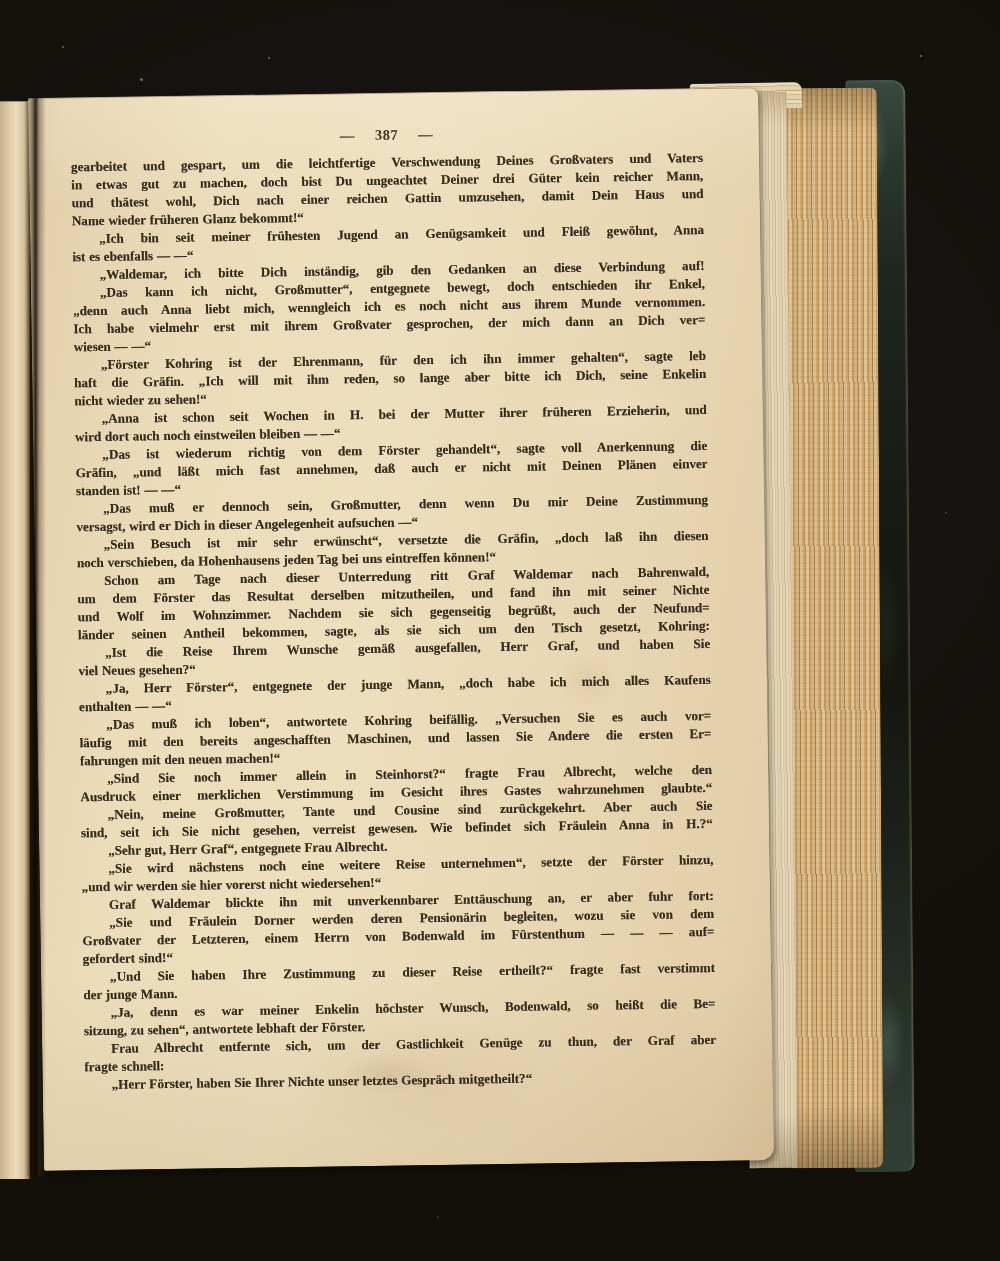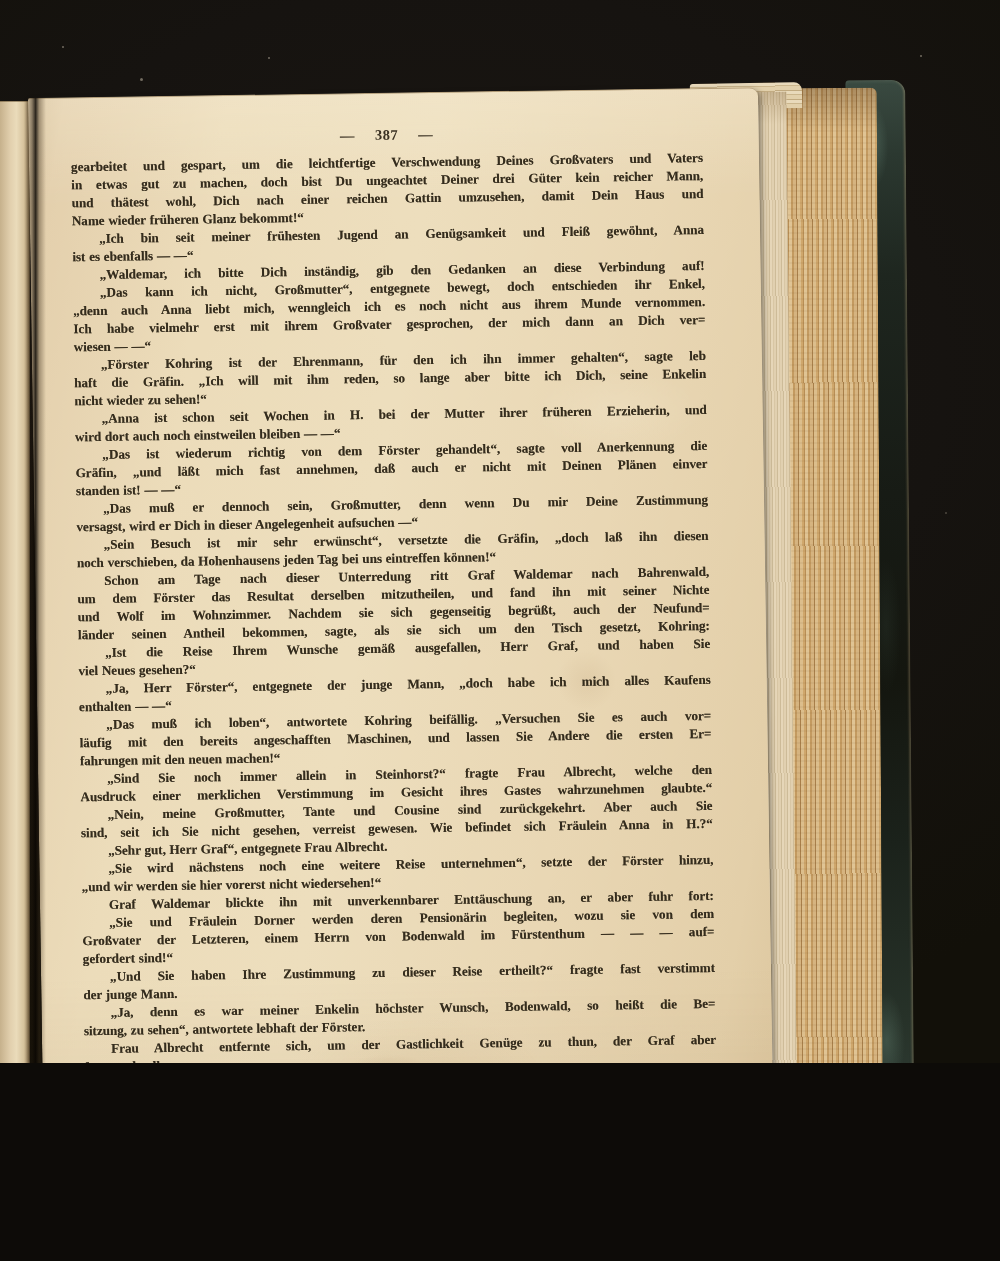--- a/index.html
+++ b/index.html
@@ -1,16 +1,16 @@
 <!DOCTYPE html>
 <html><head>
 <meta charset="utf-8">
 <style>
   html,body{margin:0;padding:0;background:#0d0b08;}
-  .scene{position:relative;width:1000px;height:1063px;overflow:hidden;
+  .scene{position:relative;width:1000px;height:1261px;overflow:hidden;
          background:radial-gradient(ellipse 900px 700px at 45% 35%, #1b1712 0%, #161310 55%, #121009 100%);
          font-family:"Liberation Serif","DejaVu Serif",serif;}
   
   .cover-edge{position:absolute;left:850px;top:80px;width:60px;height:1092px;
       background:
         radial-gradient(ellipse 26px 70px at 55% 88%, rgba(116,150,132,0.30), transparent 70%),
         radial-gradient(ellipse 22px 60px at 45% 6%, rgba(120,156,138,0.33), transparent 70%),
         radial-gradient(ellipse 20px 90px at 60% 50%, rgba(90,120,105,0.12), transparent 75%),
         linear-gradient(178deg,#3a4a41 0%,#2b3830 7%,#1e261f 18%,#171b15 38%,#14160f 55%,#1b221b 70%,#273229 86%,#2f3d35 96%);
       border-radius:4px 14px 10px 4px;

